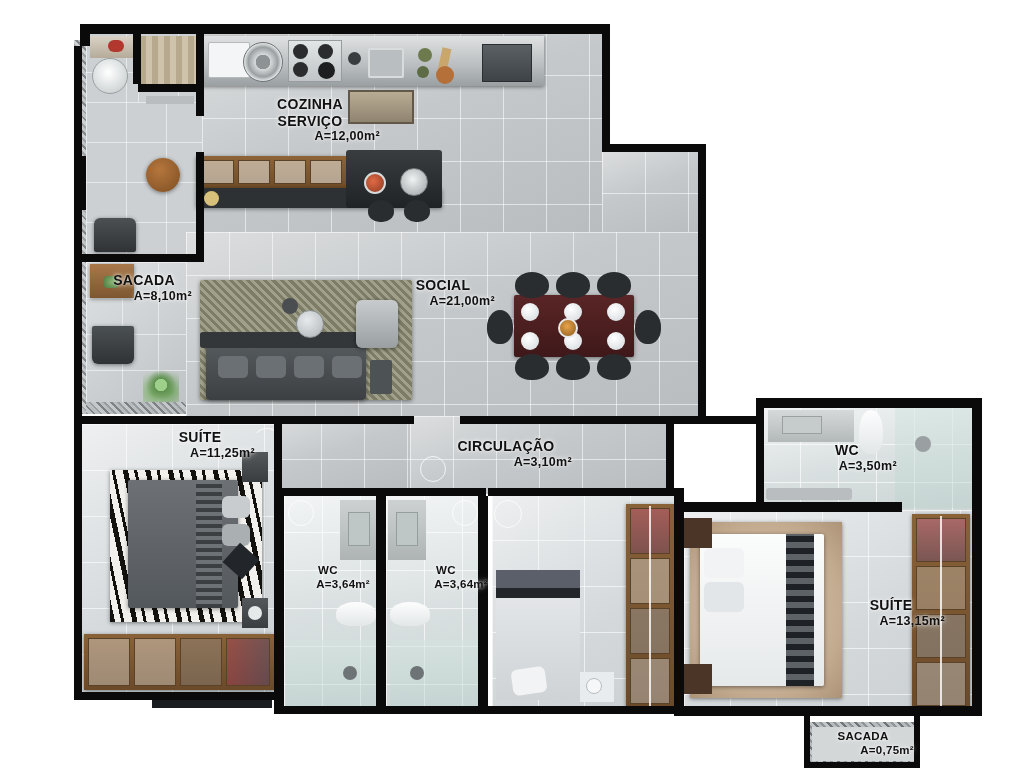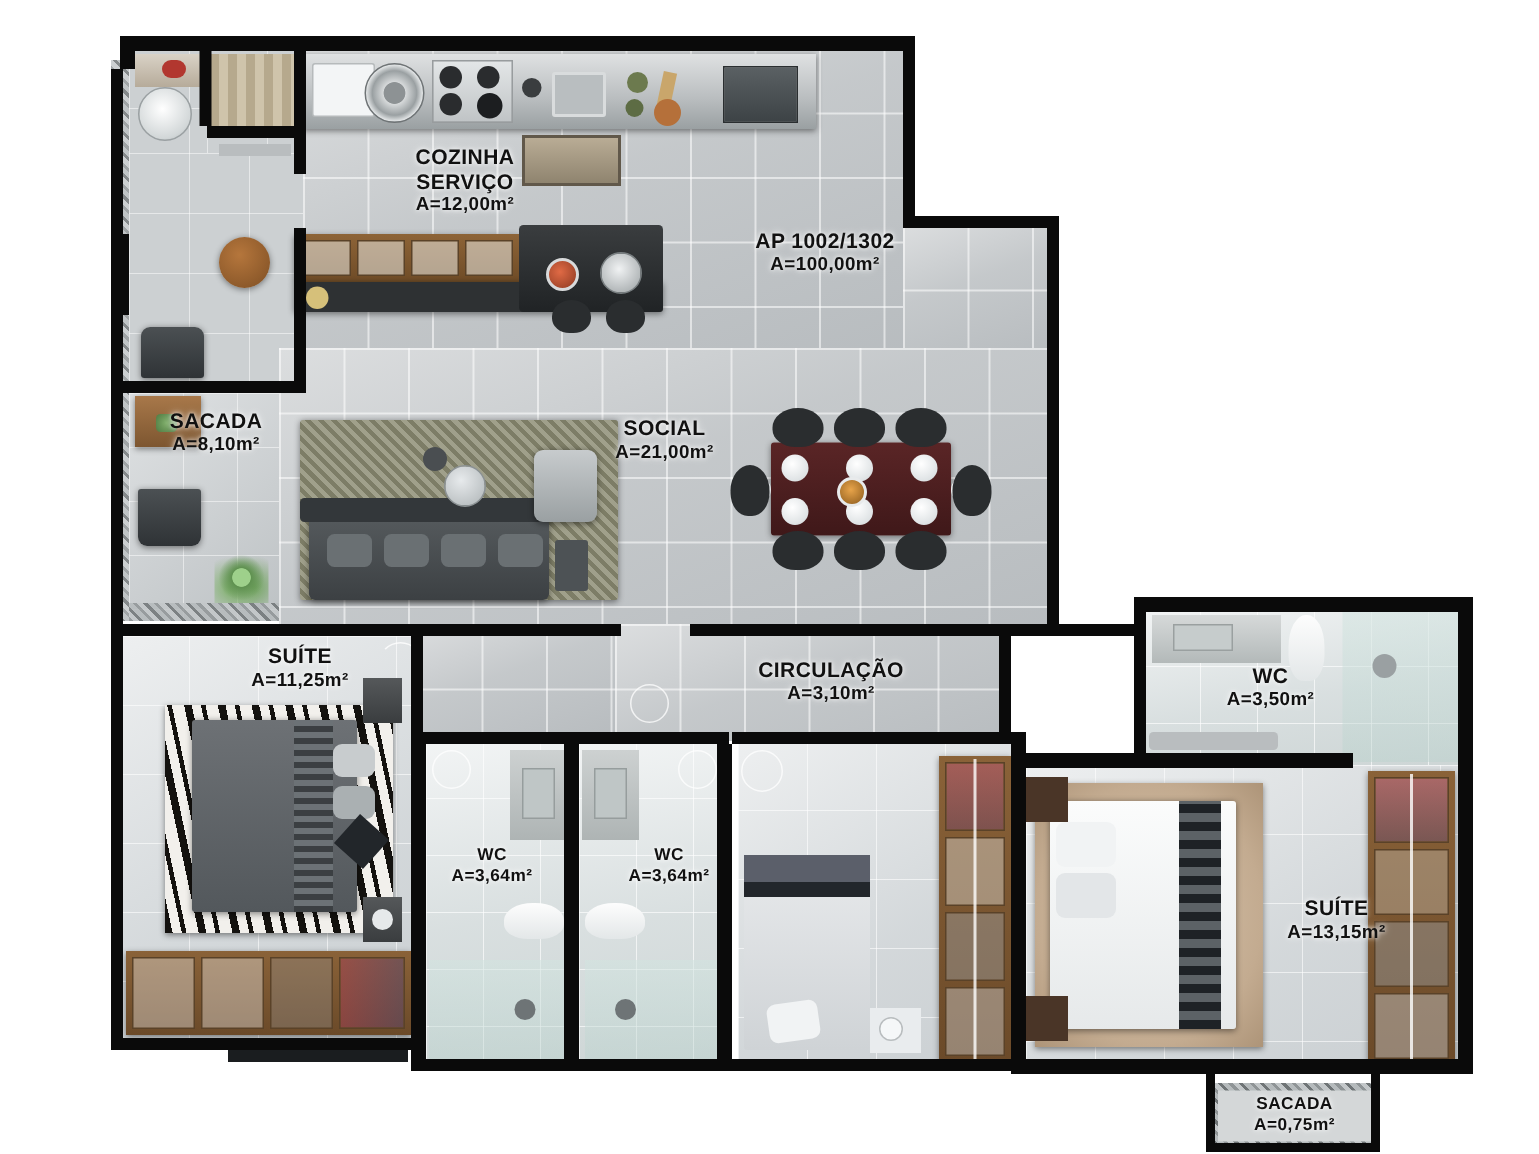--- a/index.html
+++ b/index.html
@@ -78,21 +78,21 @@
     text-align: center;
     color: #111;
     font-weight: bold;
     line-height: 1.18;
     letter-spacing: .3px;
     text-shadow: 0 0 3px rgba(255,255,255,.85), 0 0 6px rgba(255,255,255,.7);
     pointer-events: none;
     white-space: nowrap;
   }
   .label .name { font-size: 14px; display: block; }
-  .label .area { font-size: 12.5px; display: block; }
+  .label .area { font-size: 12.5px; display: block; text-align: right; }
   .label.sm .name, .label.sm .area { font-size: 11.5px; }
   
   .fu { position: absolute; z-index: 20; }
   .rug { border-radius: 2px; }
   .shadowed { box-shadow: 0 1px 4px rgba(0,0,0,.45); }
   .counter {
     background: linear-gradient(180deg,#dfe1e2,#b9bdbf 60%,#9aa0a2);
   }
   .wood {
     background: linear-gradient(180deg,#8d6437,#6f4c27);
@@ -370,41 +370,37 @@
   <div class="door-arc" style="left:494px; top:500px; width:28px; height:28px;"></div>
   <div class="door-arc" style="left:420px; top:456px; width:26px; height:26px;"></div>
   <div class="door-arc" style="left:678px; top:420px; width:28px; height:28px;"></div>
 
   <div class="label" style="left:240px; top:96px; width:140px;">
     <span class="name">COZINHA</span>
     <span class="name">SERVIÇO</span>
     <span class="area">A=12,00m²</span>
   </div>
 
-  <div class="label" style="left:470px; top:152px; width:160px;">
-    <span class="name">AP 1002/1302</span>
-    <span class="area">A=100,00m²</span>
-  </div>
 
   <div class="label" style="left:96px; top:272px; width:96px;">
     <span class="name">SACADA</span>
     <span class="area">A=8,10m²</span>
   </div>
 
   <div class="label" style="left:391px; top:277px; width:104px;">
     <span class="name">SOCIAL</span>
     <span class="area">A=21,00m²</span>
   </div>
 
   <div class="label" style="left:145px; top:429px; width:110px;">
     <span class="name">SUÍTE</span>
     <span class="area">A=11,25m²</span>
   </div>
 
-  <div class="label" style="left:488px; top:438px; width:132px;">
+  <div class="label" style="left:440px; top:438px; width:132px;">
     <span class="name">CIRCULAÇÃO</span>
     <span class="area">A=3,10m²</span>
   </div>
 
   <div class="label" style="left:797px; top:442px; width:100px;">
     <span class="name">WC</span>
     <span class="area">A=3,50m²</span>
   </div>
 
   <div class="label sm" style="left:286px; top:564px; width:84px;">

